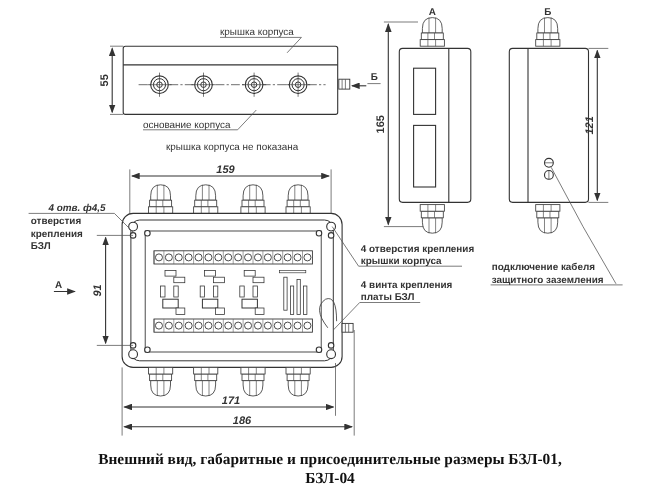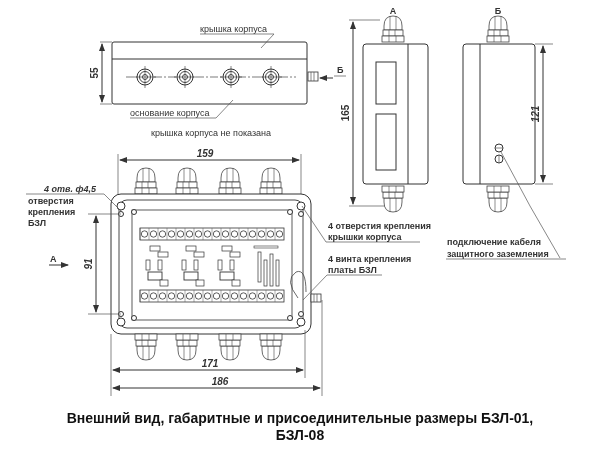--- a/index.html
+++ b/index.html
@@ -2,21 +2,21 @@
 <html><head>
 <meta charset="utf-8">
 <style>
   html, body { margin:0; padding:0; background:#ffffff; }
   body { width:600px; height:456px; position:relative; overflow:hidden; font-family:"Liberation Sans", sans-serif; color:#222; }
   svg { position:absolute; left:0; top:0; }
   .lbl { font-family:"Liberation Sans", sans-serif; font-size:9px; fill:#333; }
   .lblb { font-family:"Liberation Sans", sans-serif; font-size:9px; font-weight:bold; fill:#333; }
   .dim { font-family:"Liberation Sans", sans-serif; font-size:10px; font-weight:bold; fill:#333; }
   .dimi { font-family:"Liberation Sans", sans-serif; font-size:10px; font-weight:bold; font-style:italic; fill:#333; }
-  .caption { position:absolute; left:0; width:600px; top:410px; text-align:center; font-family:Liberation Sans, sans-serif; font-weight:bold; font-size:14px; line-height:17px; color:#111; }
+  .caption { position:absolute; left:0; width:600px; top:410px; text-align:center; font-family:Liberation Serif, serif; font-weight:bold; font-size:14px; line-height:17px; color:#111; }
   .ln { stroke:#333; stroke-width:1; fill:none; }
   .thin { stroke:#555; stroke-width:0.7; fill:none; }
   .box { stroke:#333; stroke-width:1; fill:#fff; }
 </style>
 </head>
 <body>
 
 <svg width="600" height="456" viewBox="0 0 600 456">
   <defs>
     <marker id="ar" markerWidth="8" markerHeight="6" refX="7" refY="3" orient="auto">
@@ -294,14 +294,14 @@
     <line x1="327" y1="275" x2="303" y2="300" class="thin"></line>
 
     <text x="447" y="245" class="lblb">подключение кабеля</text>
     <text x="447" y="257" class="lblb">защитного заземления</text>
     <line x1="446" y1="259" x2="566" y2="259" class="thin"></line>
   </g>
 </svg>
 
 <div class="caption">
   <div>Внешний вид, габаритные и присоединительные размеры БЗЛ-01,</div>
-  <div>БЗЛ-08</div>
+  <div>БЗЛ-04</div>
 </div>
 
 </body></html>

